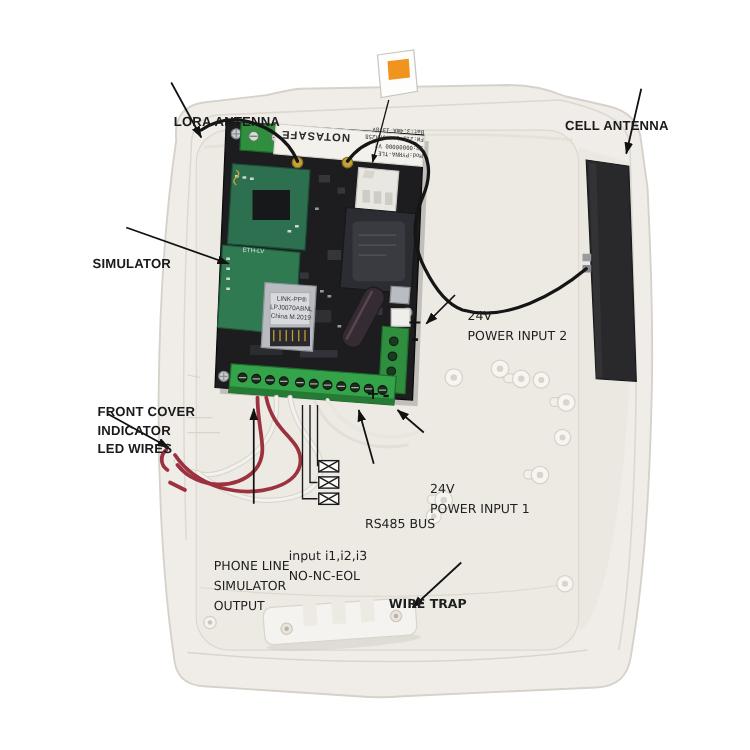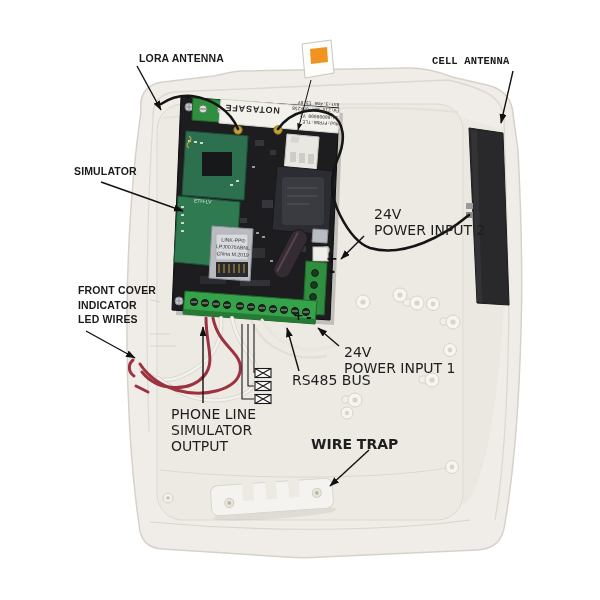--- a/index.html
+++ b/index.html
@@ -1,21 +1,21 @@
 <!DOCTYPE html>
 <html><head>
 <meta charset="utf-8">
 <style>
   html,body{margin:0;padding:0;background:#ffffff;}
   .scene{position:relative;width:600px;height:600px;background:#ffffff;overflow:hidden;
          font-family:"Liberation Sans",sans-serif;}
   .scene svg{position:absolute;left:0;top:0;}
-  .lbl{position:absolute;white-space:pre-line;color:#1a1a1a;}
+  .lbl{position:absolute;white-space:pre-line;color:#1a1a1a;margin-top:40px;}
   .lb{font-family:"Liberation Sans",sans-serif;font-weight:bold;font-size:10.5px;line-height:14.5px;letter-spacing:.15px;}
-  .lr{font-family:"DejaVu Sans",sans-serif;font-size:14px;line-height:16px;color:#1e1e1e;}
+  .lr{font-family:"DejaVu Sans",sans-serif;font-size:10px;line-height:16px;color:#1e1e1e;}
   .sign{position:absolute;font-family:"DejaVu Sans",sans-serif;font-weight:bold;color:#111;}
   .sticker-brand{position:absolute;left:224px;top:104px;width:56px;font-weight:bold;font-size:9px;
                  letter-spacing:.8px;color:#2b2b2b;transform:rotate(183deg);}
   .sticker-info{position:absolute;left:281px;top:99px;width:58px;font-size:4.6px;line-height:6.4px;
                 color:#333;white-space:pre-line;transform:rotate(183deg);font-family:"DejaVu Sans Mono",monospace;}
   .jack-label{position:absolute;left:216px;top:237px;width:34px;font-size:5.2px;line-height:7px;
               text-align:center;color:#3a3a3a;white-space:pre-line;transform:rotate(3deg);}
   .module-mark{position:absolute;left:194px;top:198px;font-size:5px;color:#cfe9da;transform:rotate(4deg);}
 </style>
 </head>
@@ -309,31 +309,33 @@
       <path d="M255,381.5 L271,390.5 M255,390.5 L271,381.5"></path>
     </g>
     <g>
       <rect x="255" y="394.5" width="16" height="9" fill="#fbfaf8"></rect>
       <path d="M255,394.5 L271,403.5 M255,403.5 L271,394.5"></path>
     </g>
   </g>
 </svg>
 
 <div class="lbl lb" style="left:139px;top:51px;">LORA ANTENNA</div>
-<div class="lbl lb" style="left:432px;top:54px;font-family:Liberation Mono, monospace;">CELL ANTENNA</div>
+<div class="lbl lb" style="left:452px;top:54px;">CELL ANTENNA</div>
 <div class="lbl lb" style="left:74px;top:164px;">SIMULATOR</div>
 <div class="lbl lb" style="left:78px;top:283px;">FRONT COVER
 INDICATOR
 LED WIRES</div>
 
 <div class="lbl lr" style="left:374px;top:206px;">24V
 POWER INPUT 2</div>
 <div class="lbl lr" style="left:344px;top:344px;">24V
 POWER INPUT 1</div>
 <div class="lbl lr" style="left:292px;top:372px;">RS485 BUS</div>
+<div class="lbl lr" style="left:231px;top:398px;">input i1,i2,i3
+NO-NC-EOL</div>
 <div class="lbl lr" style="left:171px;top:406px;">PHONE LINE
 SIMULATOR
 OUTPUT</div>
 <div class="lbl lr" style="left:311px;top:436px;font-weight:bold;">WIRE TRAP</div>
 
 <span class="sign" style="left:326px;top:250px;font-size:14px;">+</span>
 <span class="sign" style="left:329px;top:262px;font-size:15px;">-</span>
 <span class="sign" style="left:293px;top:308px;font-size:13px;">+</span>
 <span class="sign" style="left:306px;top:309px;font-size:14px;">-</span>
 

